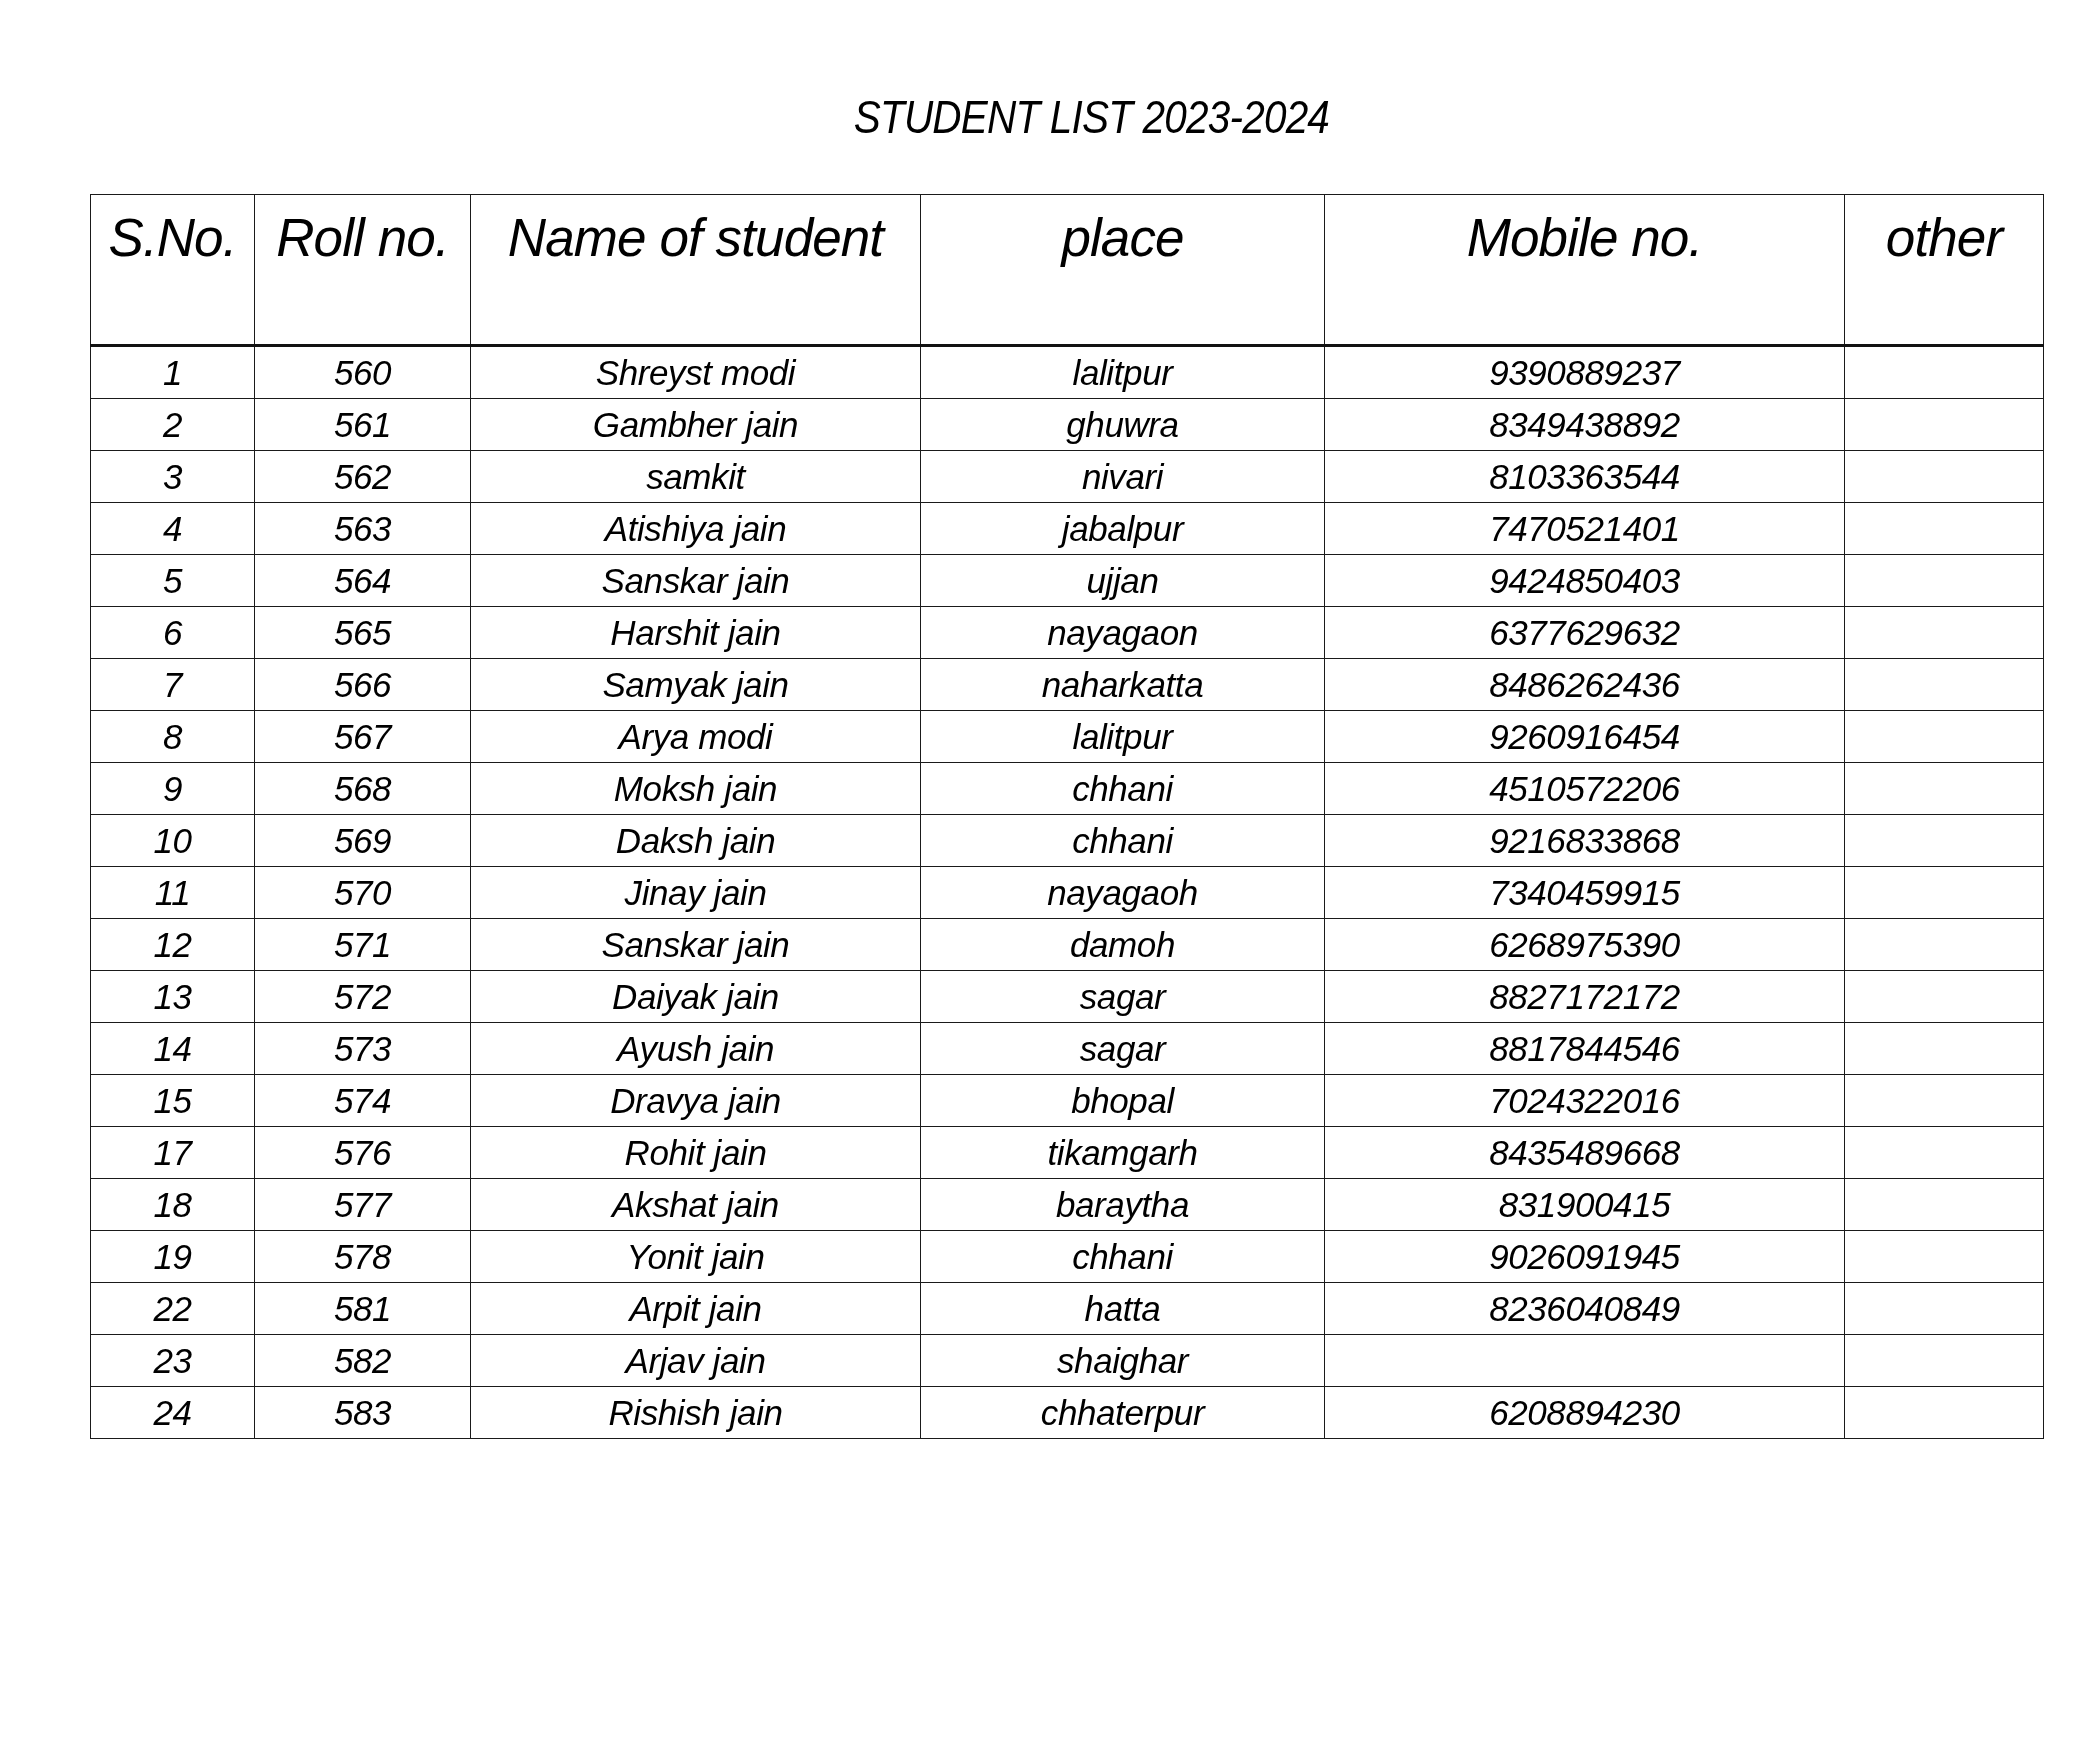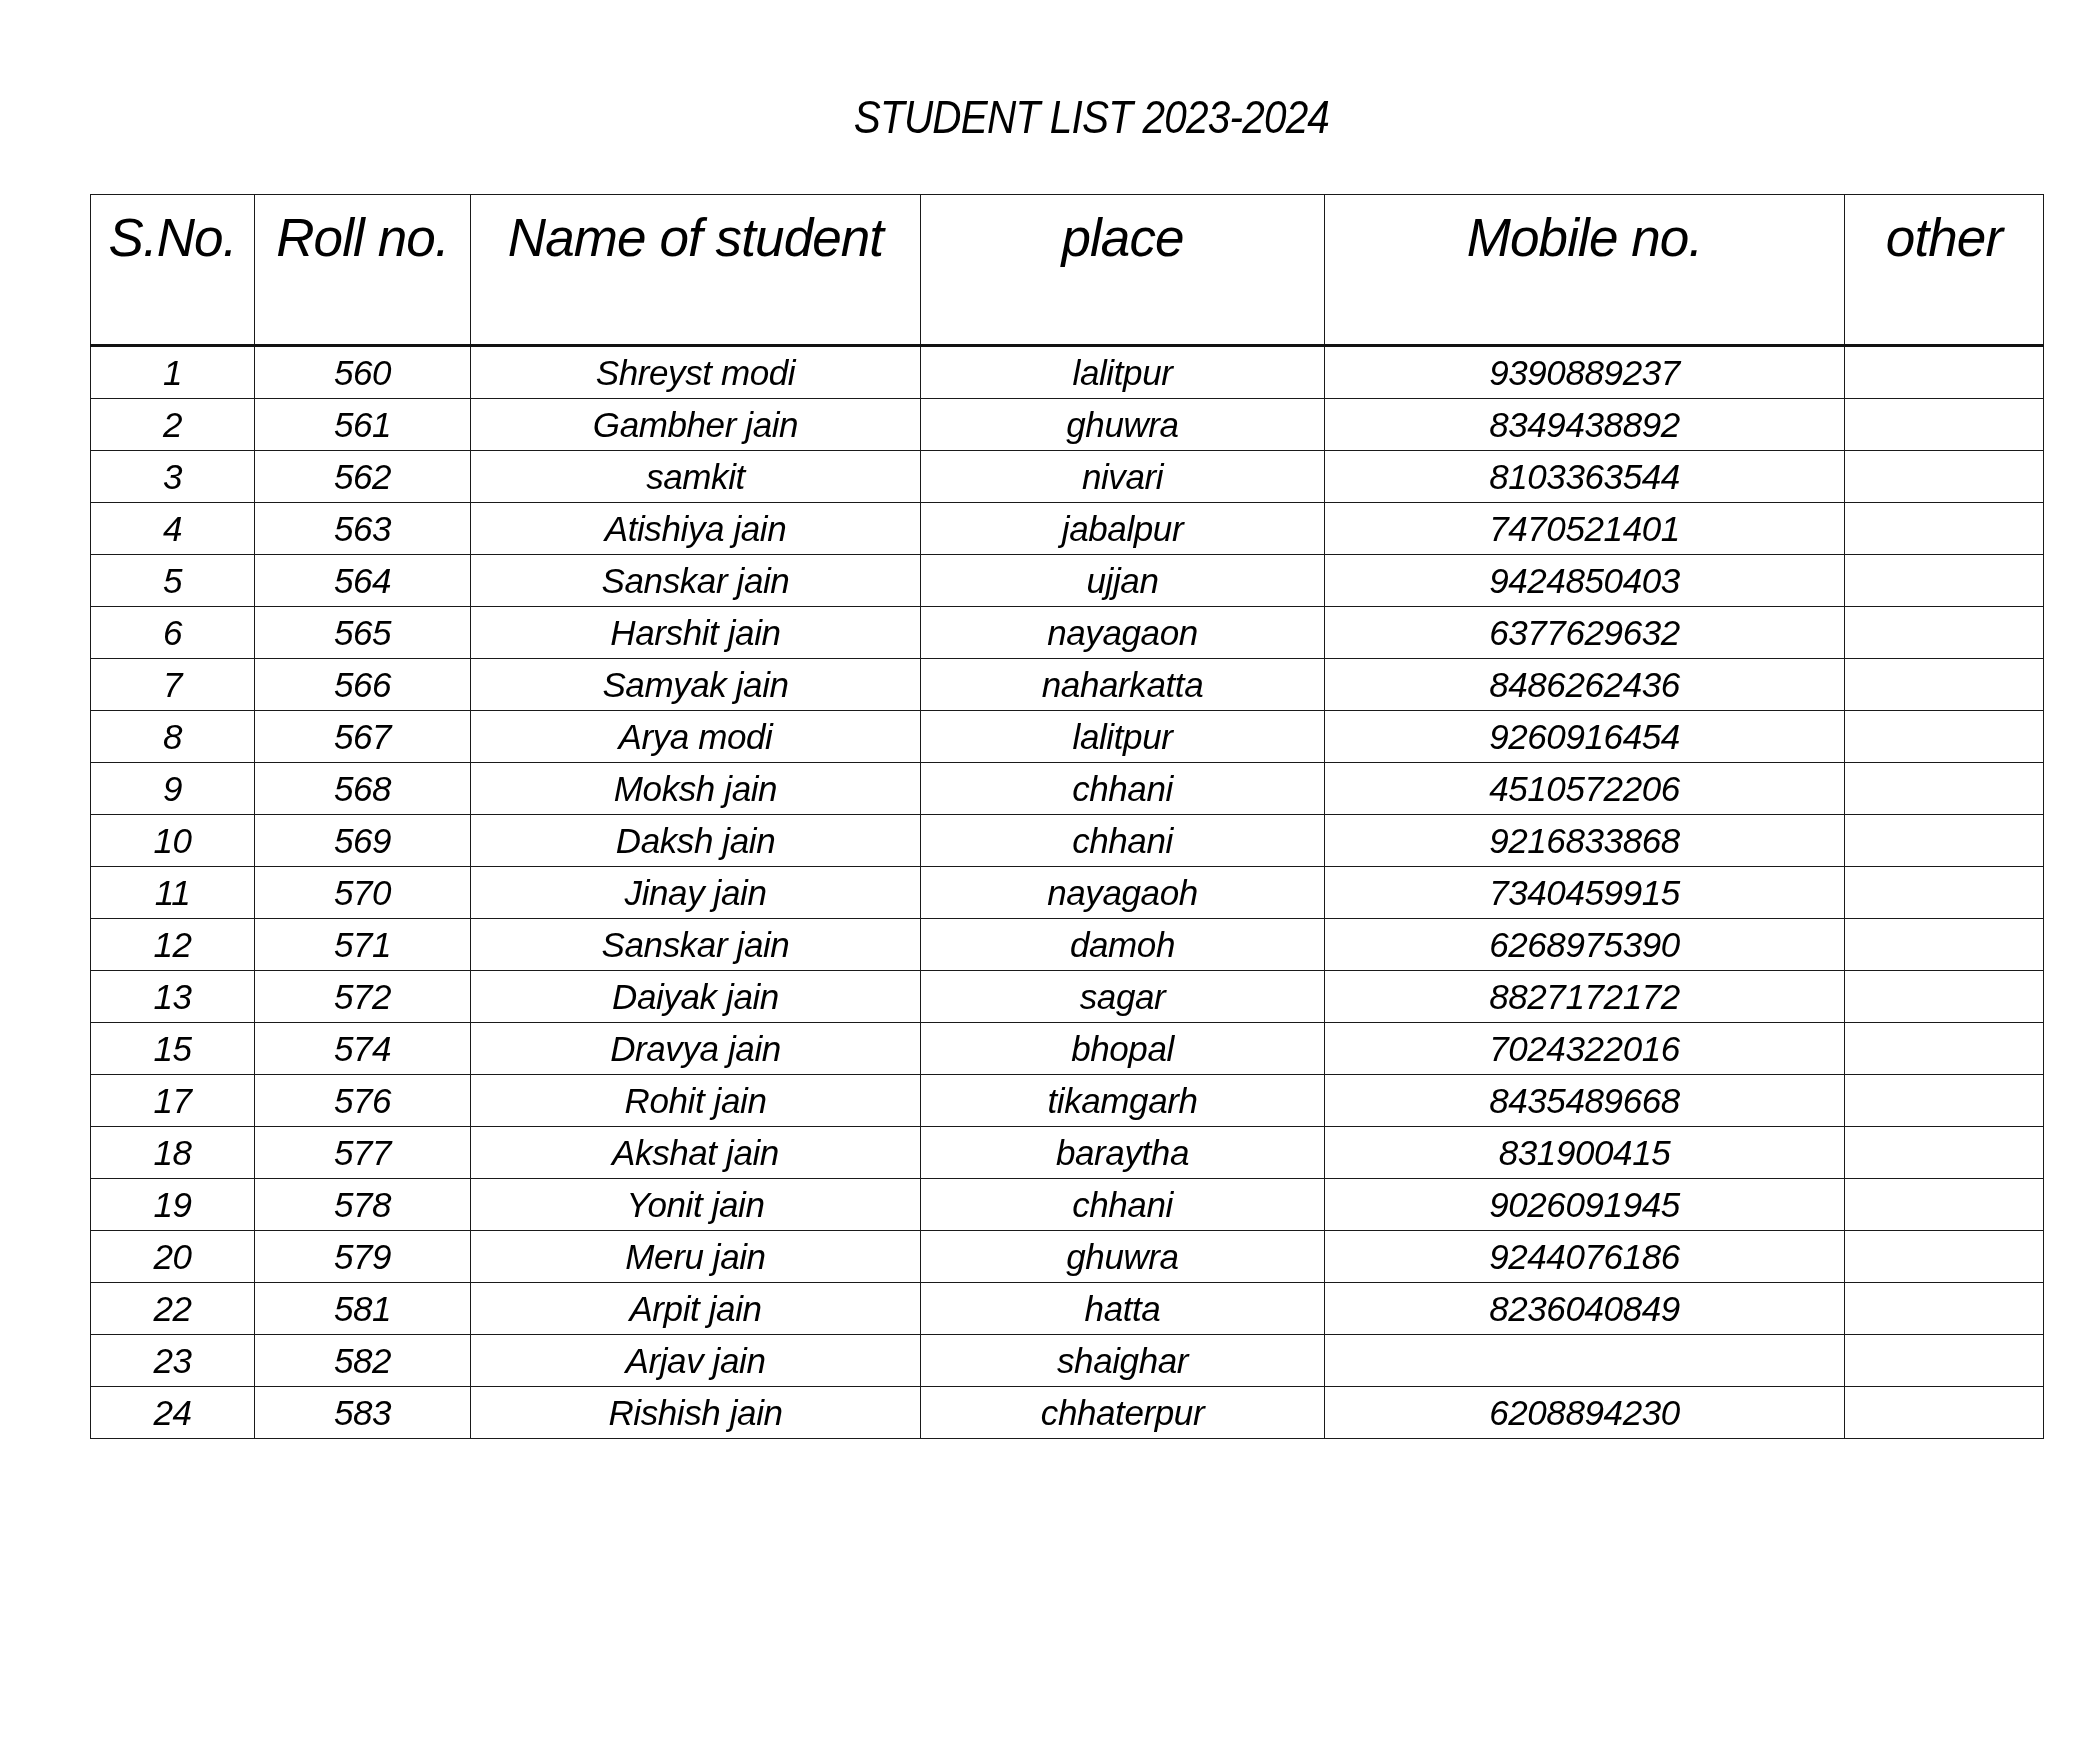--- a/index.html
+++ b/index.html
@@ -196,20 +196,28 @@
       </tr>
       <tr>
         <td>13</td>
         <td>572</td>
         <td>Daiyak jain</td>
         <td>sagar</td>
         <td>8827172172</td>
         <td></td>
       </tr>
       <tr>
+        <td>14</td>
+        <td>573</td>
+        <td>Ayush jain</td>
+        <td>sagar</td>
+        <td>8817844546</td>
+        <td></td>
+      </tr>
+      <tr>
         <td>15</td>
         <td>574</td>
         <td>Dravya jain</td>
         <td>bhopal</td>
         <td>7024322016</td>
         <td></td>
       </tr>
       <tr>
         <td>17</td>
         <td>576</td>
@@ -228,28 +236,20 @@
       </tr>
       <tr>
         <td>19</td>
         <td>578</td>
         <td>Yonit jain</td>
         <td>chhani</td>
         <td>9026091945</td>
         <td></td>
       </tr>
       <tr>
-        <td>20</td>
-        <td>579</td>
-        <td>Meru jain</td>
-        <td>ghuwra</td>
-        <td>9244076186</td>
-        <td></td>
-      </tr>
-      <tr>
         <td>22</td>
         <td>581</td>
         <td>Arpit jain</td>
         <td>hatta</td>
         <td>8236040849</td>
         <td></td>
       </tr>
       <tr>
         <td>23</td>
         <td>582</td>

